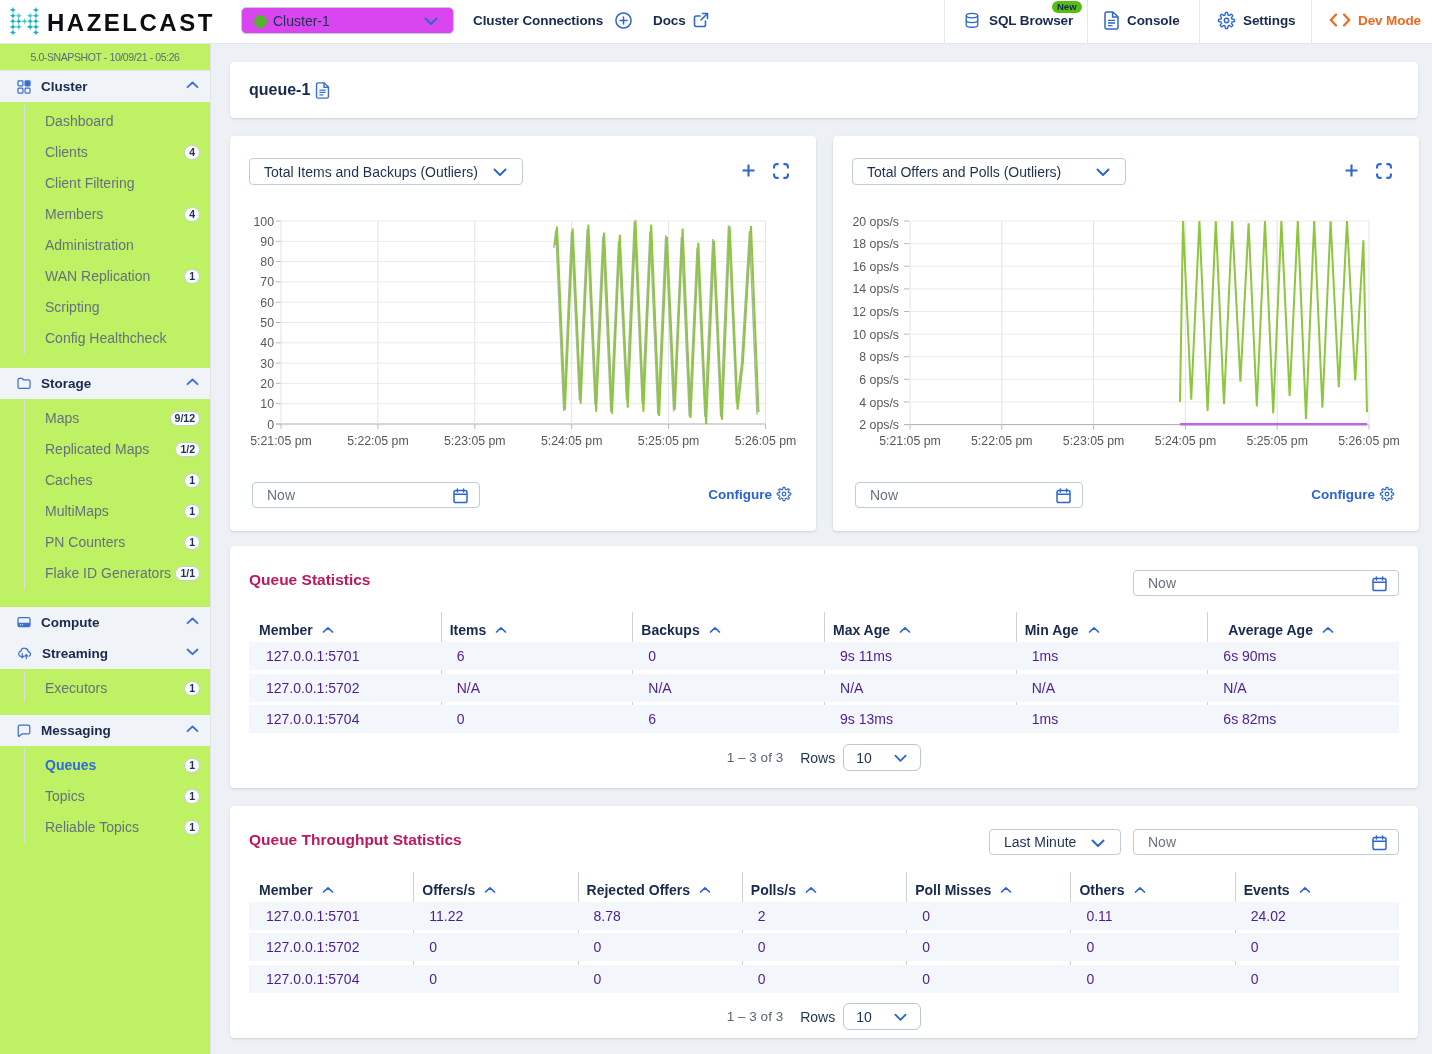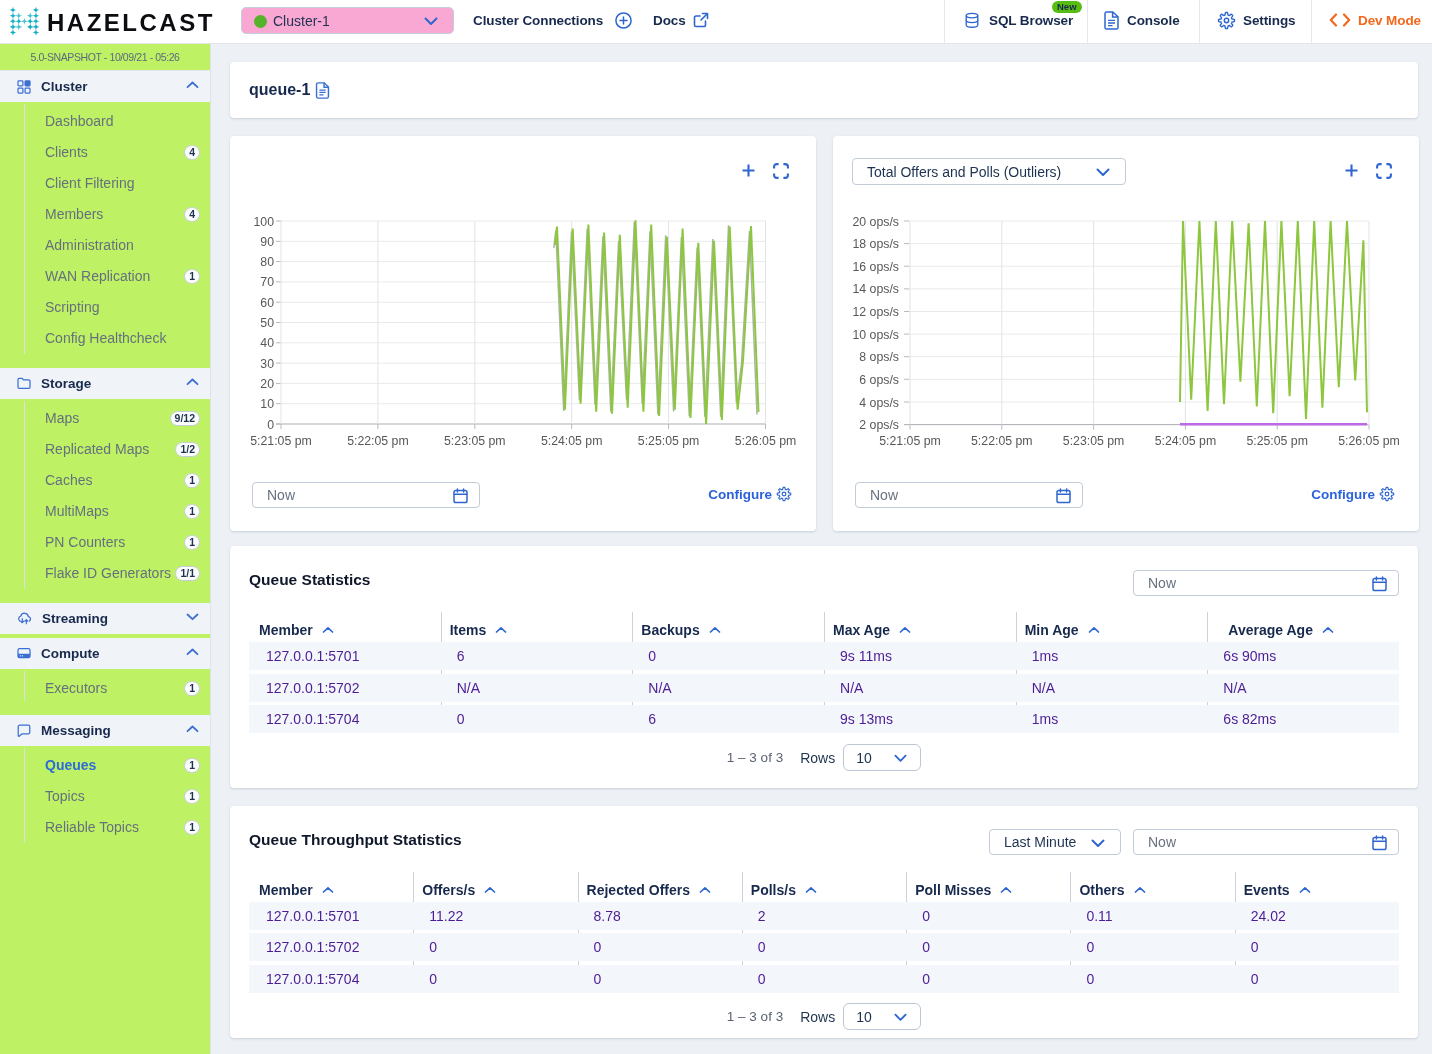--- a/index.html
+++ b/index.html
@@ -1,20 +1,20 @@
 <!DOCTYPE html>
 <html><head>
 <meta charset="utf-8">
 <style>
 * { margin:0; padding:0; box-sizing:border-box; }
 html,body { width:1432px; height:1054px; font-family:"Liberation Sans",sans-serif; background:#edf1f6; overflow:hidden; }
 .topbar { position:absolute; left:0; top:0; width:1432px; height:44px; background:#fff; border-bottom:1px solid #e2e6ea; z-index:5; }
 .logo-svg { position:absolute; left:0; top:0; }
 .logotext { position:absolute; left:47px; top:9px; font-size:24px; font-weight:700; letter-spacing:2.5px; color:#0c0d10; }
-.clu-select { position:absolute; left:241px; top:7px; width:213px; height:27px; background:#f9a8d4; border:1px solid #c3cedd; border-radius:5px; }
+.clu-select { position:absolute; left:241px; top:7px; width:213px; height:27px; background:#d946ef; border:1px solid #c3cedd; border-radius:5px; }
 .clu-select .dot { position:absolute; left:12px; top:6.5px; width:13px; height:13px; border-radius:50%; background:#55b22b; }
 .clu-select .lbl { position:absolute; left:31px; top:5px; font-size:14px; color:#1d3250; }
 .hmenu { position:absolute; top:0; height:40px; display:flex; align-items:center; font-size:13.5px; font-weight:700; color:#17294d; letter-spacing:-0.1px; }
 .vdiv { position:absolute; top:0; width:1px; height:43px; background:#e4e7eb; }
 .newbadge { position:absolute; left:1052px; top:1px; background:#58bd13; color:#16294d; font-size:9.5px; font-weight:700; height:12px; line-height:12px; padding:0 5px; border-radius:6.5px; letter-spacing:0; }
 .devmode { color:#f2691e !important; }
 
 .sidebar { position:absolute; left:0; top:44px; width:211px; height:1010px; background:#bef264; border-right:1px solid #dfe3e8; z-index:4; }
 .version { height:27px; line-height:26px; text-align:center; font-size:10.5px; letter-spacing:-0.4px; color:#5b6b7c; border-bottom:1px solid #e4e7ec; }
 .sec-h { height:31px; background:#f0f3f7; display:flex; align-items:center; padding-left:17px; position:relative; }
@@ -34,21 +34,21 @@
 .chartcard2 { left:621px; top:92px; width:586px; height:395px; }
 .csel { position:absolute; left:19px; top:22px; width:274px; height:27px; border:1px solid #c2cbd8; border-radius:4px; background:#fff; }
 .csel .lbl { position:absolute; left:14px; top:5px; font-size:14px; color:#1d3250; }
 .chev-r { position:absolute; right:15px; top:9px; }
 .nowin { position:absolute; border:1px solid #c2cbd8; border-radius:4px; background:#fff; height:26px; }
 .nowin .lbl { position:absolute; left:14px; top:4px; font-size:14px; color:#68727f; }
 .nowin svg { position:absolute; right:11px; top:5px; }
 .configure { position:absolute; font-size:13.5px; font-weight:700; color:#2b62d9; }
 .statscard { left:18px; top:502px; width:1188px; height:242px; }
 .thrucard { left:18px; top:762px; width:1188px; height:232px; }
-.cardtitle { position:absolute; left:19px; top:25px; font-size:15.5px; font-weight:700; color:#0f172a;text-align:center; }
+.cardtitle { position:absolute; left:19px; top:25px; font-size:15.5px; font-weight:700; color:#be185d;text-align:center; }
 .thead { position:absolute; left:12px; height:26px; display:flex; align-items:flex-end; }
 .thead .h { font-size:14px; font-weight:700; color:#17294d; display:flex; align-items:center; }
 .trow { position:absolute; left:19px; height:28px; background:#f3f6fa; display:flex; align-items:center; font-size:14px; color:#4c1d95; }
 .cdiv { position:absolute; width:1px; background:#ccd2da; }
 .pgn { position:absolute; left:0; width:100%; text-align:center; }
 .pgn .cnt { font-size:13.5px; color:#5a6472; margin-right:17px; vertical-align:middle; }
 .pgn .rows { font-size:14px; color:#1f3350; margin-right:8px; vertical-align:middle; }
 .pgsel { display:inline-block; position:relative; width:78px; height:27px; border:1px solid #bcc7d4; border-radius:6px; background:#fff; vertical-align:middle; text-align:left; }
 .pgsel .lbl { position:absolute; left:12px; top:5px; font-size:14px; color:#1d3250; }
 .lmsel { position:absolute; border:1px solid #c2cbd8; border-radius:4px; background:#fff; height:26px; }
@@ -167,41 +167,41 @@
       </svg>
     </div>
   <div class="items">
     <div class="item">Maps<span class="badge">9/12</span></div>
     <div class="item">Replicated Maps<span class="badge">1/2</span></div>
     <div class="item">Caches<span class="badge">1</span></div>
     <div class="item">MultiMaps<span class="badge">1</span></div>
     <div class="item">PN Counters<span class="badge">1</span></div>
     <div class="item">Flake ID Generators<span class="badge">1/1</span></div>
   </div>
-  <div class="sec-h">
-      <svg width="15" height="13" viewBox="0 0 18 15">
-        <path d="M3.6 10.8A3.4 3.4 0 0 1 4.6 4.6 4.6 4.6 0 0 1 13.6 5.2a3 3 0 0 1 1.4 5.4" fill="none" stroke="#3b6fd4" stroke-width="1.5" stroke-linecap="round"></path>
-        <path d="M6.3 7.5v5M4.5 10.7l1.8 1.9 1.8-1.9" fill="none" stroke="#3b6fd4" stroke-width="1.4" stroke-linecap="round" stroke-linejoin="round"></path>
-        <path d="M11.2 13.8V9M9.4 10.8l1.8-1.9 1.8 1.9" fill="none" stroke="#3b6fd4" stroke-width="1.4" stroke-linecap="round" stroke-linejoin="round"></path>
-      </svg>
-      <span class="t">Streaming</span>
-      <svg class="chev" width="13" height="8" viewBox="0 0 13 8">
-        <path d="M1.5 1.5 6.5 6.2 11.5 1.5" fill="none" stroke="#3b6fd4" stroke-width="1.8" stroke-linecap="round" stroke-linejoin="round"></path>
-      </svg>
-    </div>
   <div class="sec-h" style="margin-top:4px;">
       <svg width="14" height="12.4" viewBox="0 0 17 15">
         <rect x="1.2" y="2" width="14.6" height="11" rx="1.8" fill="none" stroke="#3b6fd4" stroke-width="1.5"></rect>
         <path d="M1.2 8.3h14.6v2.9a1.8 1.8 0 0 1-1.8 1.8H3a1.8 1.8 0 0 1-1.8-1.8z" fill="#3b6fd4"></path>
         <circle cx="4.1" cy="10.7" r="0.8" fill="#fff"></circle>
         <circle cx="6.6" cy="10.7" r="0.8" fill="#fff"></circle>
       </svg>
       <span class="t">Compute</span>
       <svg class="chev" width="13" height="8" viewBox="0 0 13 8">
         <path d="M1.5 6.2 6.5 1.5 11.5 6.2" fill="none" stroke="#3b6fd4" stroke-width="1.8" stroke-linecap="round" stroke-linejoin="round"></path>
+      </svg>
+    </div>
+  <div class="sec-h">
+      <svg width="15" height="13" viewBox="0 0 18 15">
+        <path d="M3.6 10.8A3.4 3.4 0 0 1 4.6 4.6 4.6 4.6 0 0 1 13.6 5.2a3 3 0 0 1 1.4 5.4" fill="none" stroke="#3b6fd4" stroke-width="1.5" stroke-linecap="round"></path>
+        <path d="M6.3 7.5v5M4.5 10.7l1.8 1.9 1.8-1.9" fill="none" stroke="#3b6fd4" stroke-width="1.4" stroke-linecap="round" stroke-linejoin="round"></path>
+        <path d="M11.2 13.8V9M9.4 10.8l1.8-1.9 1.8 1.9" fill="none" stroke="#3b6fd4" stroke-width="1.4" stroke-linecap="round" stroke-linejoin="round"></path>
+      </svg>
+      <span class="t">Streaming</span>
+      <svg class="chev" width="13" height="8" viewBox="0 0 13 8">
+        <path d="M1.5 1.5 6.5 6.2 11.5 1.5" fill="none" stroke="#3b6fd4" stroke-width="1.8" stroke-linecap="round" stroke-linejoin="round"></path>
       </svg>
     </div>
   <div class="items" style="padding-bottom:11px;">
     <div class="item">Executors<span class="badge">1</span></div>
   </div>
   <div class="sec-h">
       <svg width="14" height="13.2" viewBox="0 0 17 16">
         <path d="M1.5 3.1A1.6 1.6 0 0 1 3.1 1.5h10.8a1.6 1.6 0 0 1 1.6 1.6v7.2a1.6 1.6 0 0 1-1.6 1.6H6.2L2.6 14.8a.7.7 0 0 1-1.1-.6z" fill="none" stroke="#3b6fd4" stroke-width="1.5" stroke-linejoin="round"></path>
       </svg>
       <span class="t">Messaging</span>
@@ -274,20 +274,26 @@
         <text x="44" y="292.5" text-anchor="end">0</text>
         <text x="51.0" y="309" text-anchor="middle">5:21:05 pm</text>
         <text x="147.9" y="309" text-anchor="middle">5:22:05 pm</text>
         <text x="244.8" y="309" text-anchor="middle">5:23:05 pm</text>
         <text x="341.7" y="309" text-anchor="middle">5:24:05 pm</text>
         <text x="438.6" y="309" text-anchor="middle">5:25:05 pm</text>
         <text x="535.5" y="309" text-anchor="middle">5:26:05 pm</text>
         <polyline points="323.8,111.8 325.8,94.7 333.7,274.9 341.5,95.6 349.4,264.2 357.2,93.0 365.0,268.8 372.9,100.2 380.8,275.7 388.6,105.4 396.5,263.7 404.3,85.7 412.2,267.8 420.0,95.4 427.9,278.5 435.7,99.2 443.6,275.5 451.4,101.1 459.3,280.1 467.1,111.6 474.9,280.7 482.8,103.0 490.7,280.7 498.5,89.2 506.4,266.8 511.5,228.0 519.5,95.0 527.0,278.5" fill="none" stroke="#aab4a2" stroke-width="1.5"></polyline>
         <polyline points="325.0,108.8 327.0,90.5 334.9,273.7 342.7,92.5 350.6,267.6 358.4,88.5 366.2,275.8 374.1,96.6 382.0,277.8 389.8,98.7 397.7,271.7 405.5,84.4 413.4,275.8 421.2,88.5 429.1,279.9 436.9,100.7 444.8,273.7 452.6,92.5 460.5,281.9 468.3,106.8 476.1,288.0 484.0,104.8 491.9,283.9 499.7,90.5 507.6,273.7 513.0,224.9 521.0,90.0 528.5,276.0" fill="none" stroke="#8dc63f" stroke-width="2"></polyline>
       </svg>
+    <div class="csel">
+        <span class="lbl">Total Items and Backups (Outliers)</span>
+        <svg class="chev-r" width="14" height="9" viewBox="0 0 14 9">
+          <path d="M1.5 1.5 L7 7 L12.5 1.5" fill="none" stroke="#2e66d0" stroke-width="2" stroke-linecap="round" stroke-linejoin="round"></path>
+        </svg>
+      </div>
     <svg style="position:absolute;left:512px;top:28px" width="13" height="13" viewBox="0 0 13 13">
         <path d="M6.5 0.5v12M0.5 6.5h12" stroke="#2f66d0" stroke-width="2.1"></path>
       </svg>
       <svg style="position:absolute;left:543px;top:27px" width="16" height="16" viewBox="0 0 16 16">
         <path d="M1.1 5.6V3.7A2.6 2.6 0 0 1 3.7 1.1H5.6M10.4 1.1h1.9A2.6 2.6 0 0 1 14.9 3.7V5.6M14.9 10.4v1.9A2.6 2.6 0 0 1 12.3 14.9H10.4M5.6 14.9H3.7A2.6 2.6 0 0 1 1.1 12.3V10.4" fill="none" stroke="#2f66d0" stroke-width="2.1"></path>
       </svg>
     <div class="nowin" style="left:22px;top:346px;width:228px;">
         <span class="lbl">Now</span>
         <svg width="15" height="16" viewBox="0 0 15 16">
           <rect x="1" y="2.5" width="13" height="12" rx="1.8" fill="none" stroke="#2f66d0" stroke-width="1.5"></rect>

